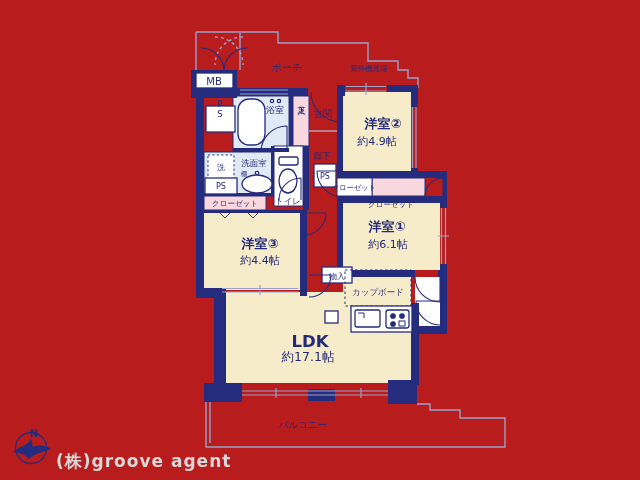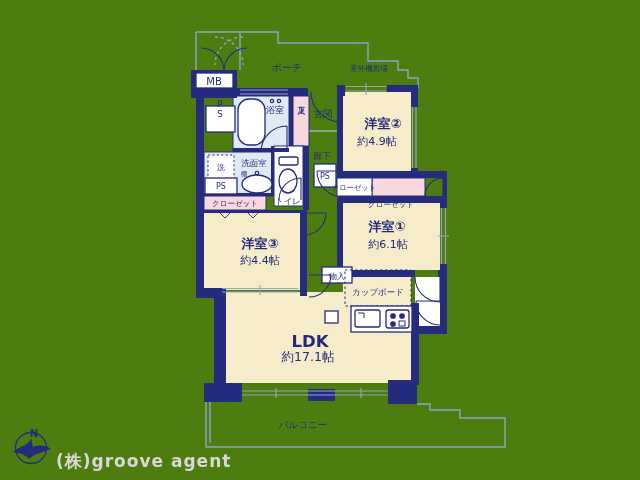--- a/index.html
+++ b/index.html
@@ -1,16 +1,16 @@
 <!DOCTYPE html>
 <html><head>
 <meta charset="utf-8">
 <style>
   html,body{margin:0;padding:0;background:#ffffff;}
-  .stage{position:relative;width:640px;height:480px;background:#4d7c0f;overflow:hidden;}
+  .stage{position:relative;width:640px;height:480px;background:#b91c1c;overflow:hidden;}
   svg text{font-family:"DejaVu Sans",sans-serif;fill:#232a7a;}
   .t6{font-size:6.5px;} .t7{font-size:7.2px;} .t75{font-size:7.5px;} .t8{font-size:8px;}
   .t85{font-size:8.5px;} .t9{font-size:9px;} .t95{font-size:9.5px;} .t10{font-size:10px;}
   .t11{font-size:11px;} .t13{font-size:13px;font-weight:600;} .t16{font-size:16.5px;font-weight:600;}
   .t125{font-size:12.5px;} .vert{writing-mode:vertical-rl;text-orientation:upright;}
   .logo{font-size:17px;fill:#d8d8d8;font-weight:bold;letter-spacing:1px;}
   .nlet{font-size:10px;font-weight:bold;}
 </style>
 </head>
 <body>

